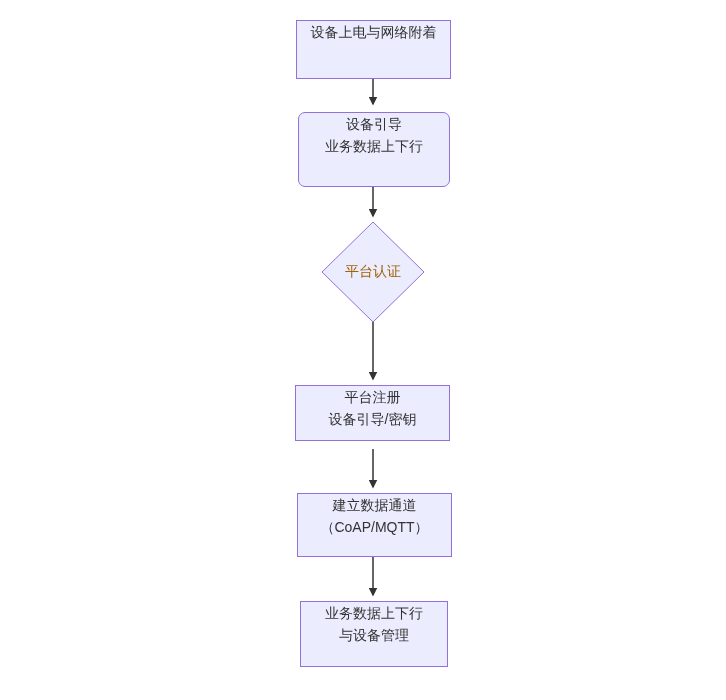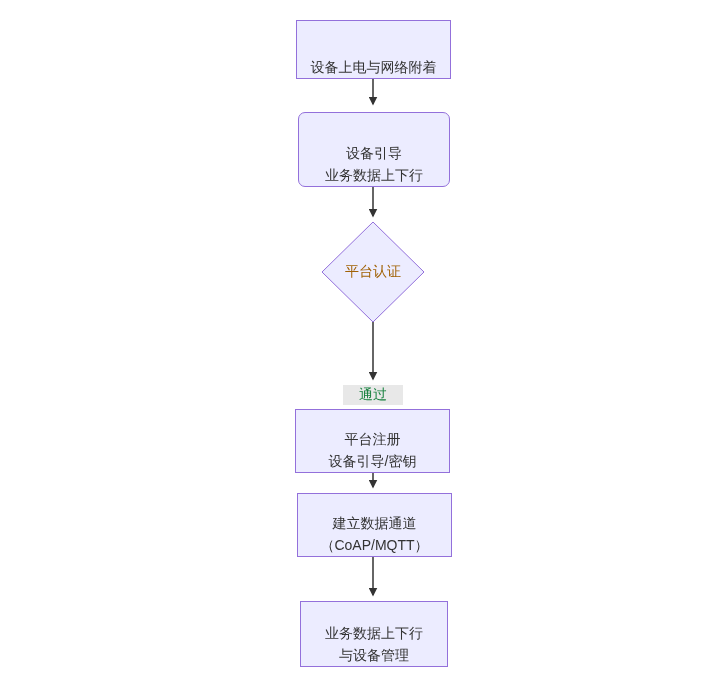--- a/index.html
+++ b/index.html
@@ -23,21 +23,21 @@
     height: 700px;
   }
   .node {
     position: absolute;
     box-sizing: border-box;
     background: #ECECFF;
     border: 1px solid #9370DB;
     display: flex;
     flex-direction: column;
     align-items: center;
-    justify-content: flex-end;
+    justify-content: flex-start;
     text-align: center;
     font-size: 14px;
     line-height: 22px;
     color: #333333;
   }
   .diamond-label {
     position: absolute;
     left: 373px;
     top: 272px;
     transform: translate(-50%, -50%);
@@ -89,21 +89,21 @@
 
   <div class="node" style="left:298px; top:112px; width:152px; height:75px;border-radius:7px;">
     <div>设备引导</div>
     <div>业务数据上下行</div>
   </div>
 
   <div class="diamond-label">平台认证</div>
 
   <div class="edge-label">通过</div>
 
-  <div class="node" style="left:295px; top:385px; width:155px; height:64px;margin-top:24px;">
+  <div class="node" style="left:295px; top:385px; width:155px; height:56px;">
     <div>平台注册</div>
     <div>设备引导/密钥</div>
   </div>
 
   <div class="node" style="left:300px; top:601px; width:148px; height:66px;">
     <div>业务数据上下行</div>
     <div>与设备管理</div>
   </div>
 
   <div class="node" style="left:297px; top:493px; width:155px; height:64px;">

